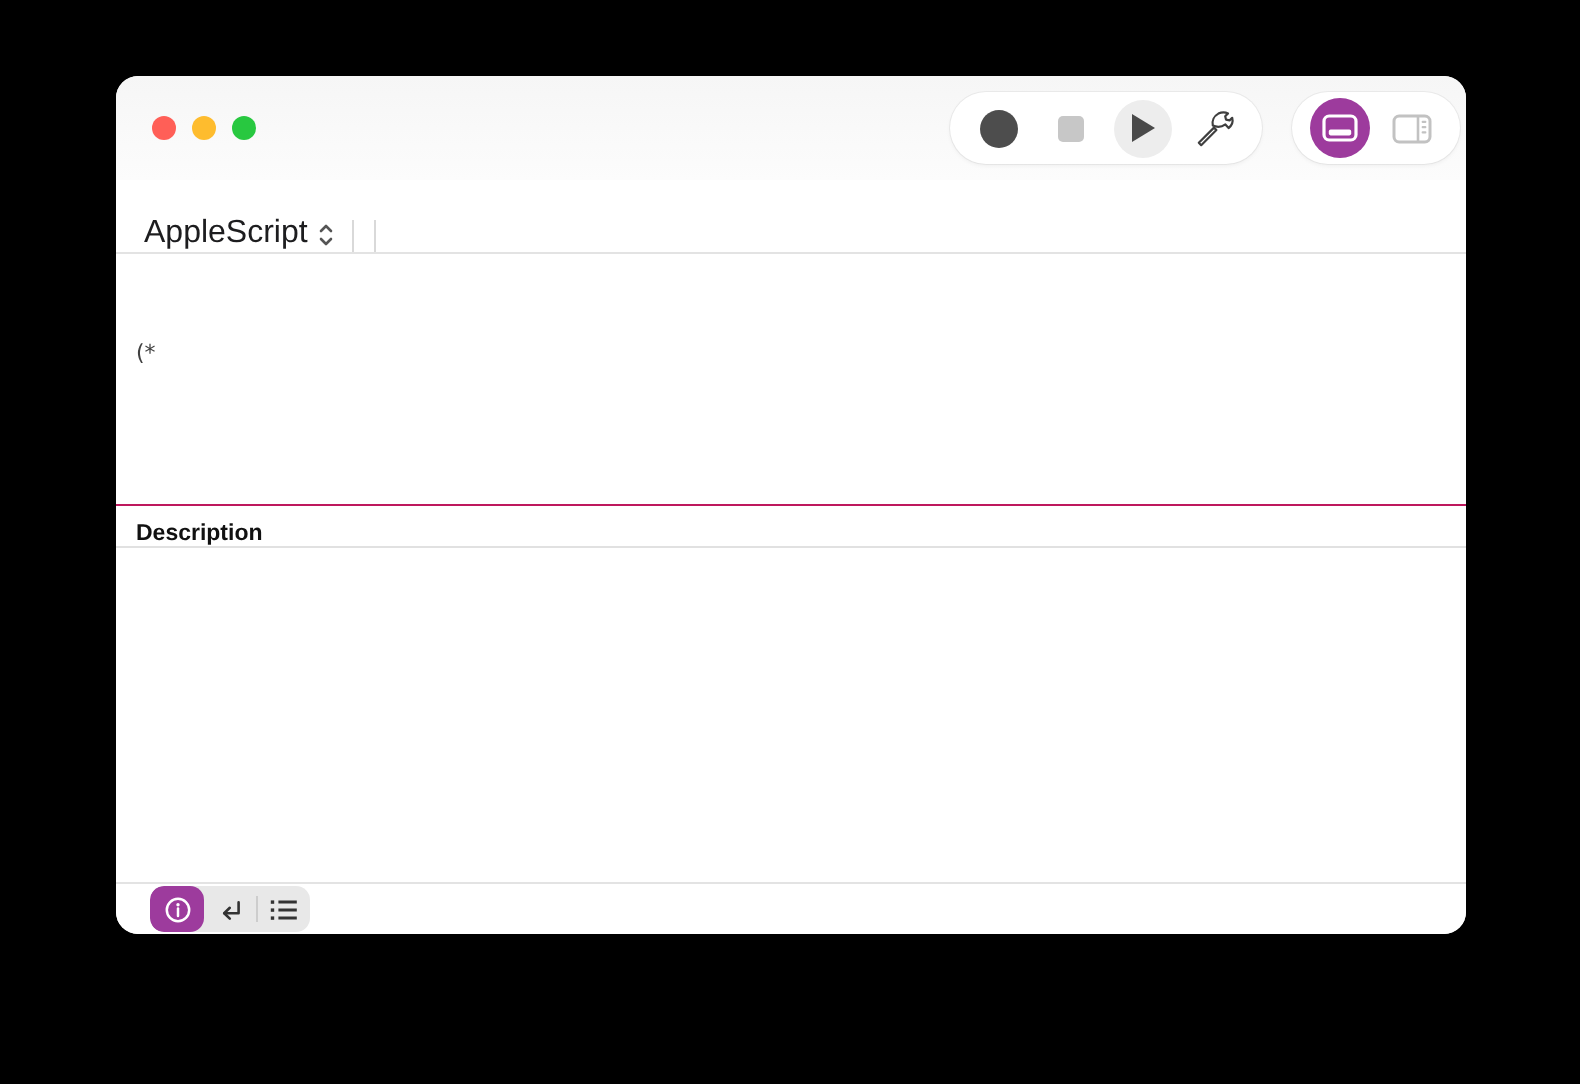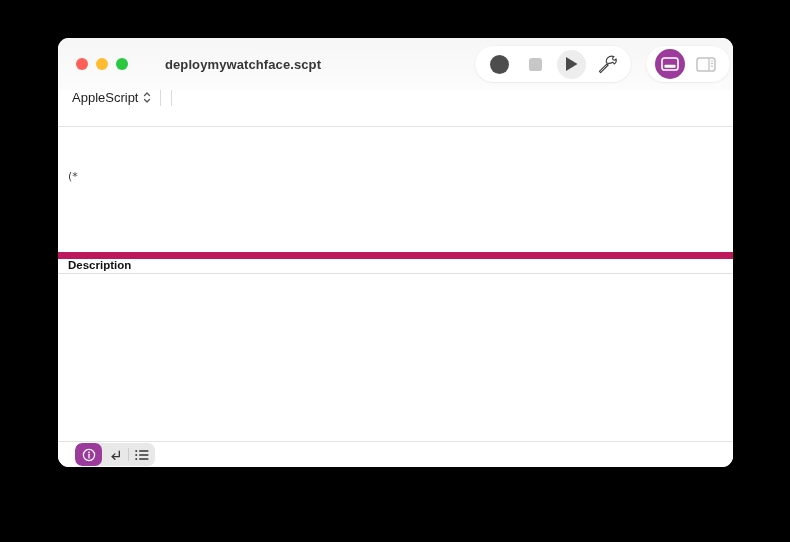--- a/index.html
+++ b/index.html
@@ -39,41 +39,41 @@
               display:flex; align-items:center; justify-content:center; }
   .accent-circle {
     width:30px; height:30px; border-radius:50%; background:#9d3b9d;
     display:flex; align-items:center; justify-content:center;
   }
 
   
   .navbar {
     height:37px; flex:0 0 37px; background:#fff;
     border-bottom:1px solid #e3e3e3;
-    display:flex; align-items:flex-start; padding-left:10px;
-    font-size:13px; color:#1d1d1f;
+    display:flex; align-items:flex-end; padding-left:10px;
+    font-size:16px; color:#1d1d1f;
   }
   .popup { display:flex; align-items:center; gap:5px; padding:0 4px; cursor:default; }
   .nav-sep { width:1px; height:16px; background:#d9d9d9; margin:0 5px; }
 
   
   .editor {
     height:125px; flex:0 0 125px; background:#fff;
     padding:12px 10px 0 10px;
     font-family:"DejaVu Sans", sans-serif;
     font-size:11px; line-height:15px; color:#414141;
     white-space:pre; overflow:hidden;
   }
   .code-line { min-height:15px; }
 
   
   .desc-header {
     height:22px; flex:0 0 22px; background:#fff;
-    border-top:7px solid #be185d; border-bottom:1px solid #e1e1e1;
-    display:flex; align-items:flex-start; padding-left:10px;
+    border-top:1px solid #be185d; border-bottom:1px solid #e1e1e1;
+    display:flex; align-items:flex-end; padding-left:10px;
     font-size:11.5px; font-weight:700; color:#111;
   }
   .desc-body { flex:1 1 auto; background:#fff; }
 
   
   .bottombar {
     height:26px; flex:0 0 26px; background:#fff;
     border-top:1px solid #e3e3e3;
     display:flex; align-items:center; padding-left:17px;
   }
@@ -91,21 +91,20 @@
 <body>
 
 <div class="window">
 
   <div class="titlebar">
     <div class="traffic">
       <div class="tl red"></div>
       <div class="tl yellow"></div>
       <div class="tl green"></div>
     </div>
-    <div class="win-title">deploymywatchface.scpt</div>
     <div class="tb-spacer"></div>
 
     <div class="pill">
       <div class="tb-btn">
         <div class="rec-dot"></div>
       </div>
       <div class="tb-btn">
         <div class="stop-sq"></div>
       </div>
       <div class="tb-btn">

